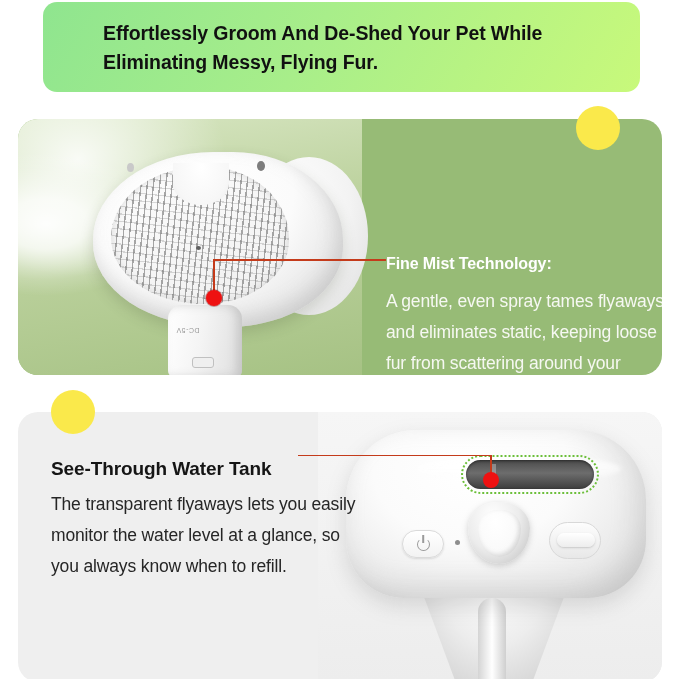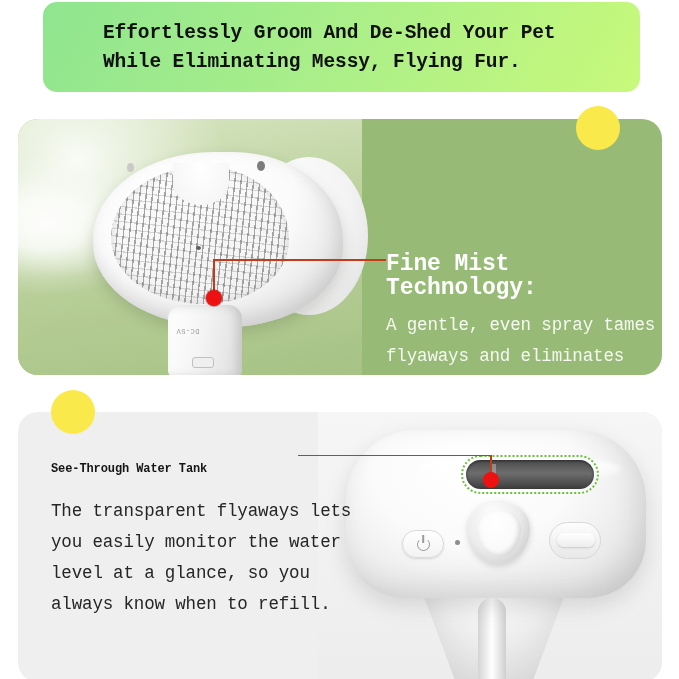--- a/index.html
+++ b/index.html
@@ -2,21 +2,21 @@
 <html><head>
 <meta charset="utf-8">
 <style>
   * { box-sizing: border-box; margin: 0; padding: 0; }
   html, body {
     width: 679px; height: 679px;
     background: #ffffff;
     font-family: "Liberation Sans", sans-serif;
     overflow: hidden;
   }
-  .page { position: relative; width: 679px; height: 679px; background:#fff;font-family:Liberation Mono, monospace; }
+  .page { position: relative; width: 679px; height: 679px; background:#fff; }
 
   
   .banner {
     position: absolute;
     left: 43px; top: 2px;
     width: 597px; height: 90px;
     border-radius: 14px;
     background: linear-gradient(120deg, #8FE58F 0%, #A8EE8A 45%, #C8F97B 100%);
     overflow: hidden;
   }
@@ -142,21 +142,21 @@
     background: #C43B1B;
   }
 
   
   .green-text {
     position: absolute;
     left: 368px; top: 133px;
     width: 278px;
   }
   .feature-title {
-    font-size: 23px;
+    font-size: 16px;
     font-weight: bold;
     color: #ffffff;
     line-height: 24px;
     margin-bottom: 10px;
     letter-spacing: -0.1px;
   }
   .feature-body {
     font-size: 17.5px;
     color: #f6f8f2;
     line-height: 31px;
@@ -171,25 +171,25 @@
     border-radius: 20px;
     background: #EFEFEF;
     overflow: hidden;
   }
   .gray-text {
     position: absolute;
     left: 33px; top: 45px;
     width: 310px;
   }
   .feature-title-dark {
-    font-size: 12px;
+    font-size: 19px;
     font-weight: bold;
     color: #151515;
     line-height: 24px;
-    margin-bottom: 15px;
+    margin-bottom: 8px;
     letter-spacing: -0.1px;
   }
   .feature-body-dark {
     font-size: 17.5px;
     color: #262626;
     line-height: 31px;
     letter-spacing: -0.15px;
   }
 
   

